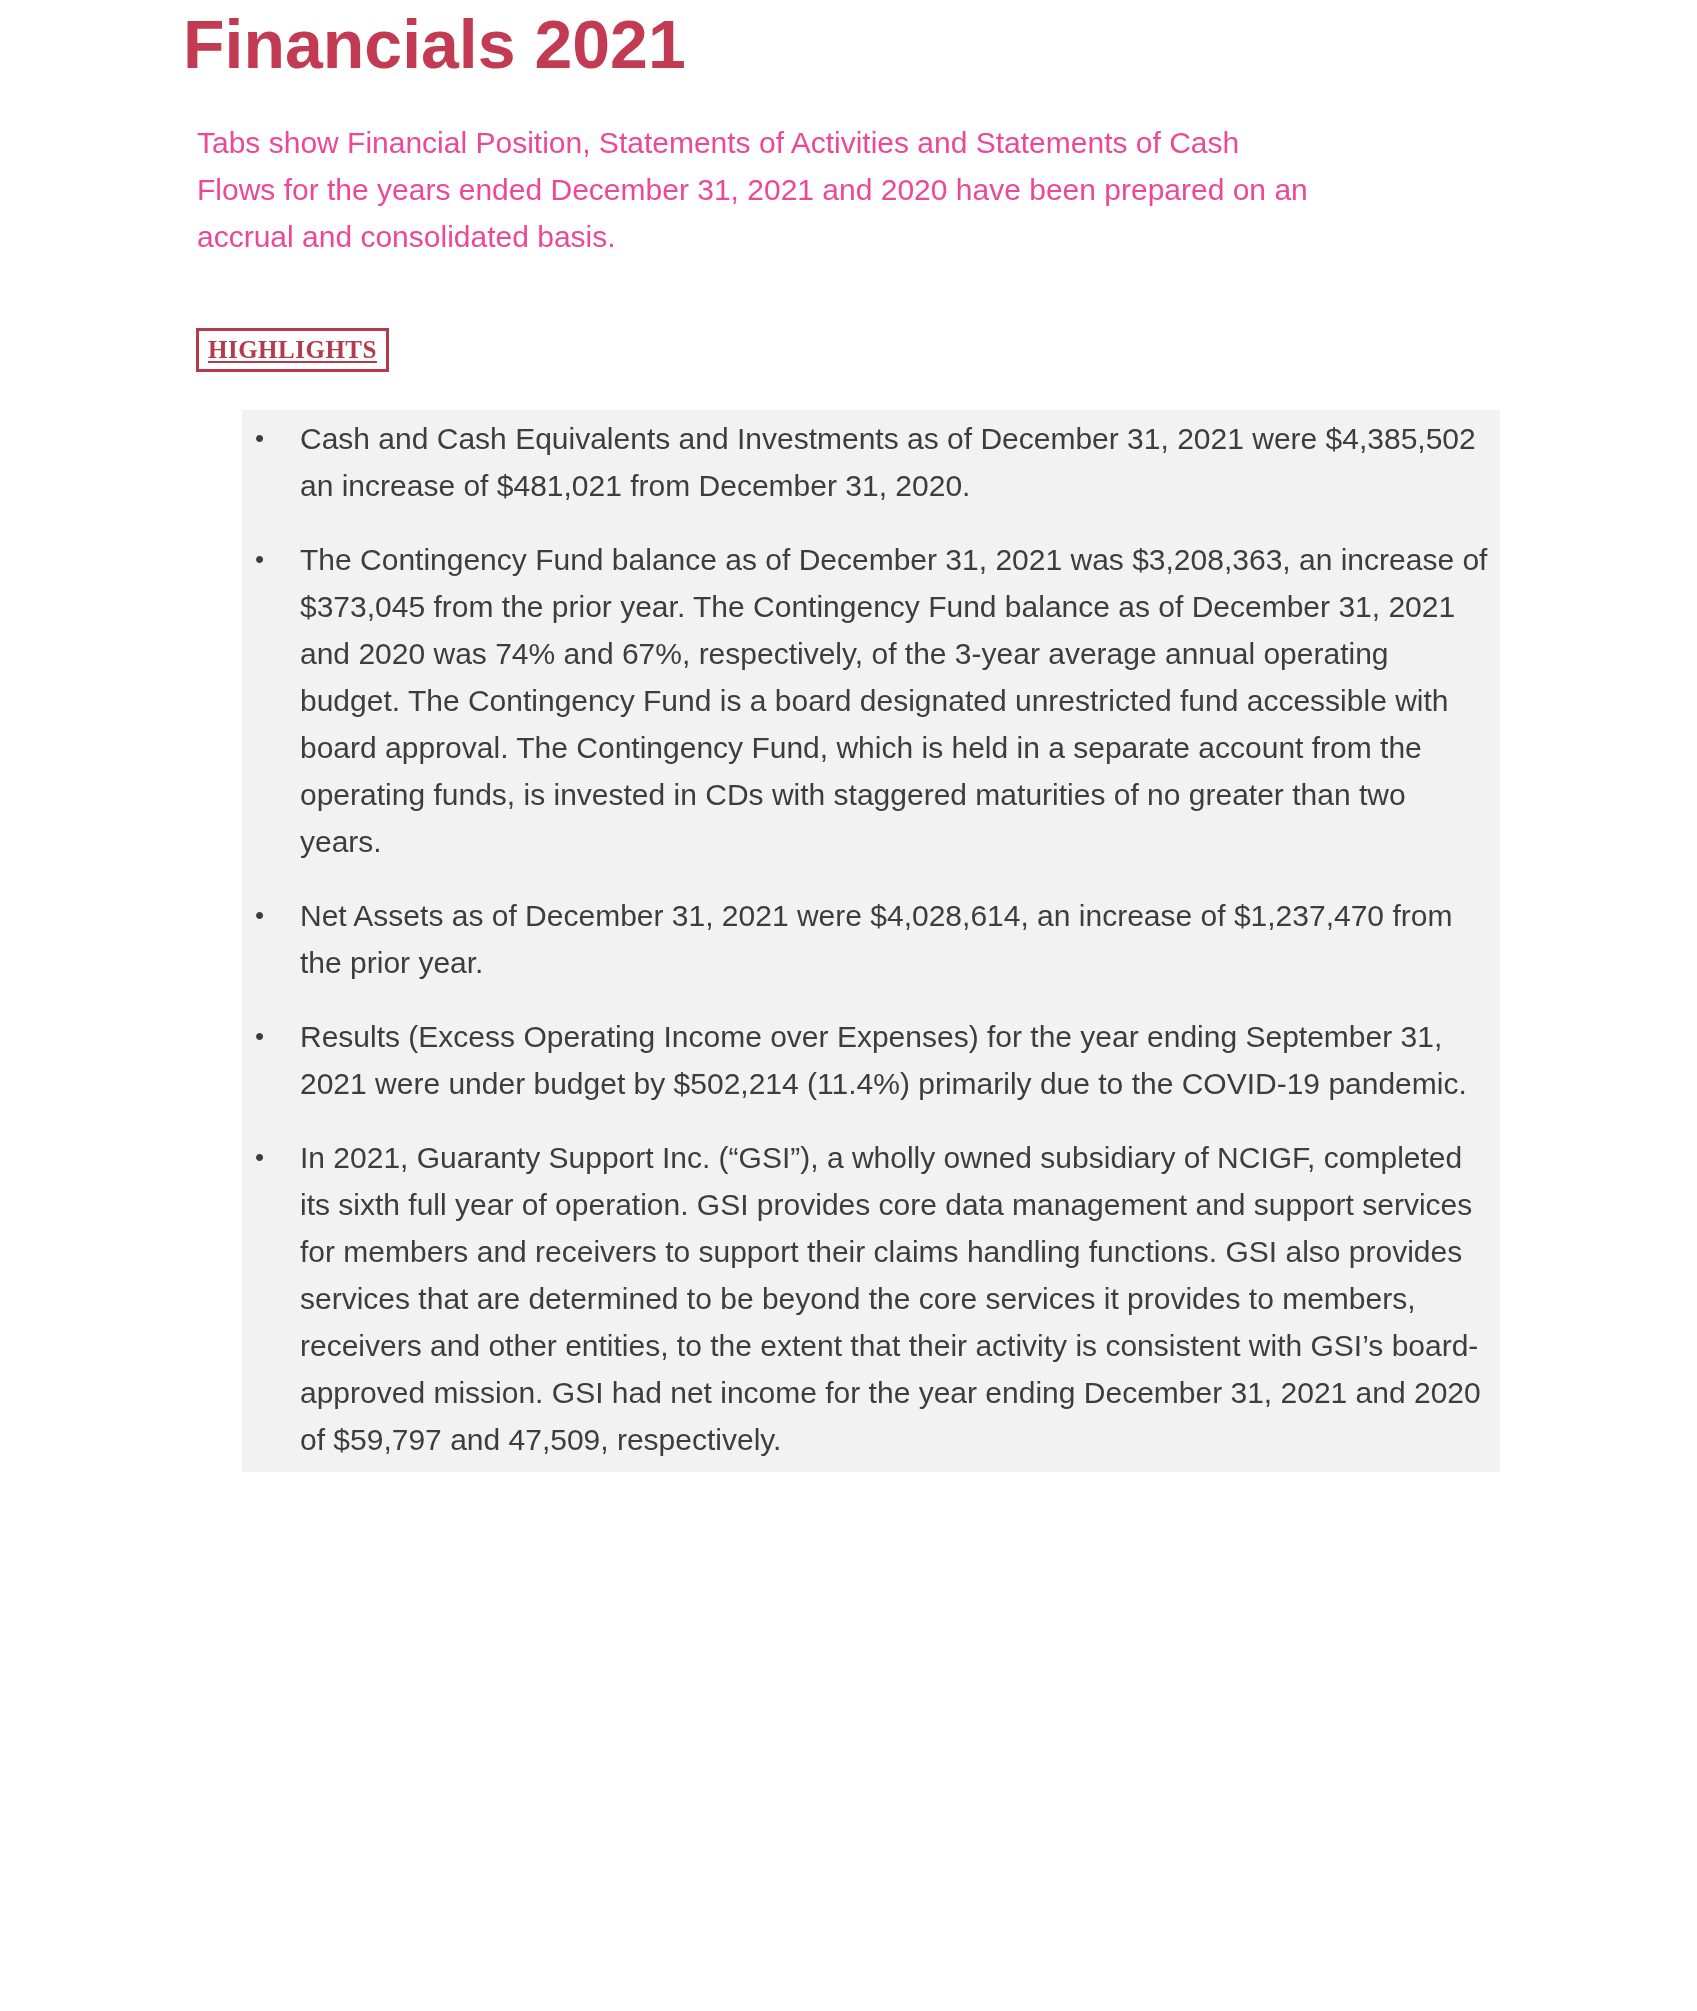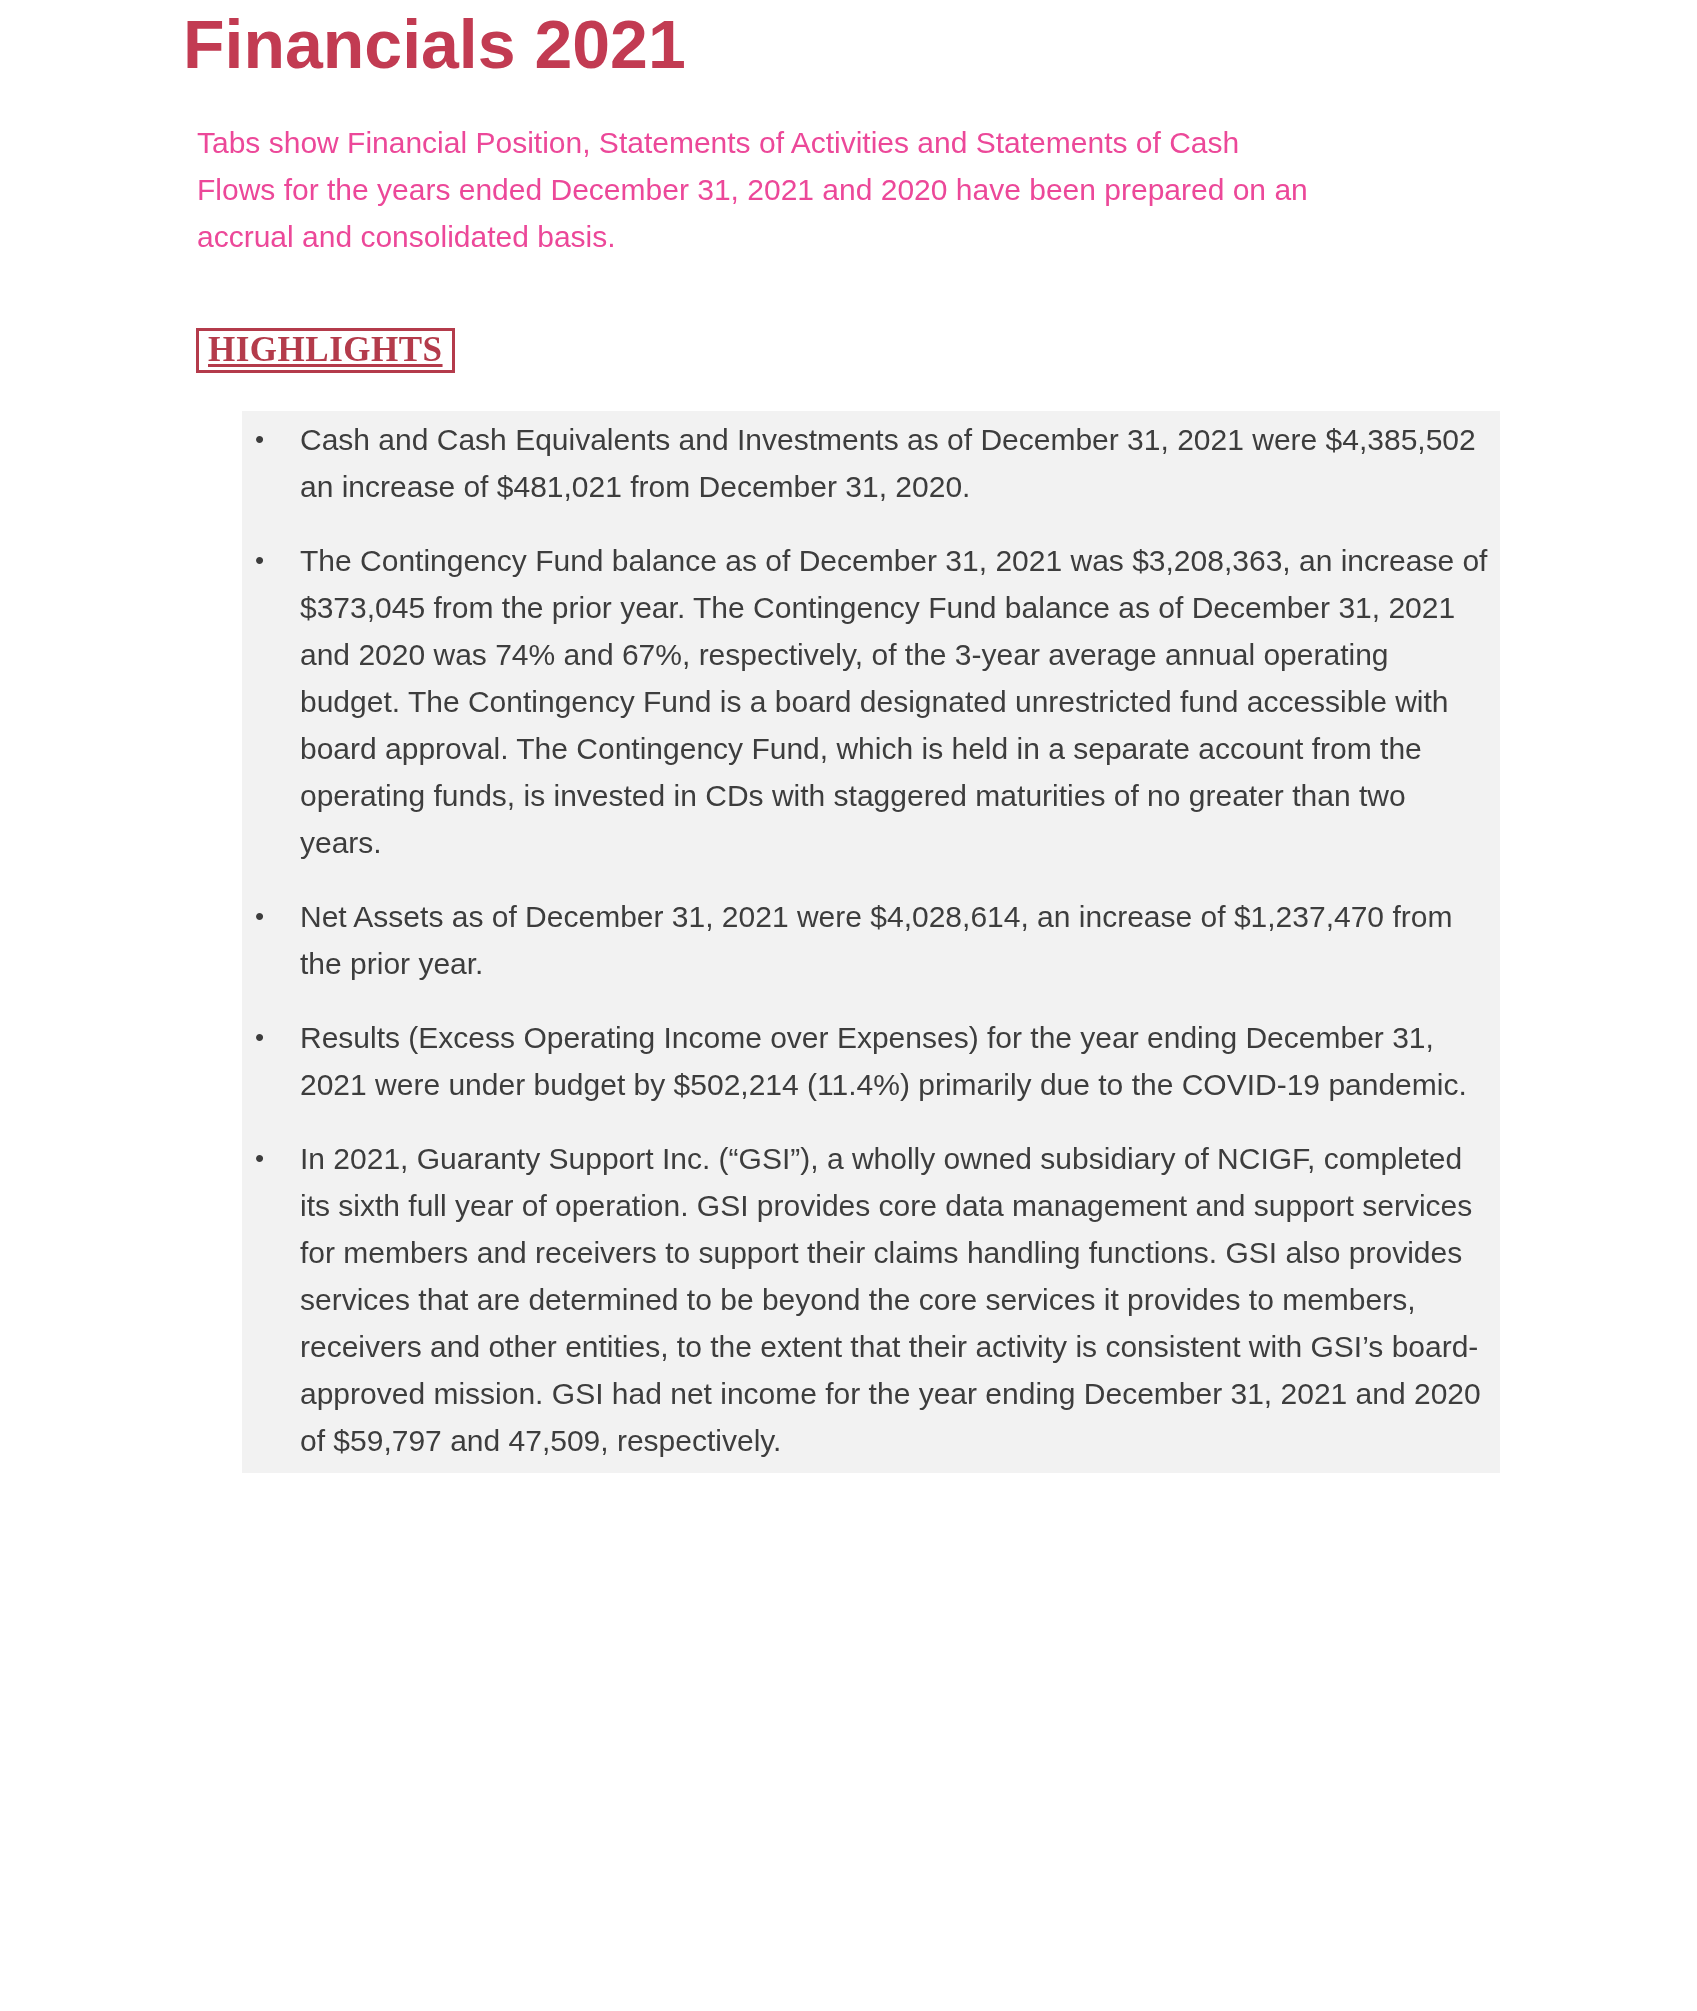--- a/index.html
+++ b/index.html
@@ -38,21 +38,21 @@
   .highlights-badge {
     display: inline-block;
     margin: 68px 0 0 -1px;
     border: 3px solid #B43B4B;
     padding: 4px 9px 5px 9px;
     background: #ffffff;
   }
   .highlights-badge .hl-text {
     font-family: "Liberation Serif", serif;
     font-weight: bold;
-    font-size: 35px;
+    font-size: 25px;
     line-height: 29px;
     letter-spacing: 0.5px;
     color: #B43B4B;
     text-decoration: underline;
     text-underline-offset: 3px;
   }
   .bullet-panel {
     margin: 38px 0 0 45px;
     width: 1258px;
     box-sizing: border-box;
@@ -107,21 +107,21 @@
       <li>
         <span class="marker">•</span>
         <span class="li-text">The Contingency Fund balance as of December 31, 2021 was $3,208,363, an increase of $373,045 from the prior year. The Contingency Fund balance as of December 31, 2021 and 2020 was 74% and 67%, respectively, of the 3-year average annual operating budget. The Contingency Fund is a board designated unrestricted fund accessible with board approval. The Contingency Fund, which is held in a separate account from the operating funds, is invested in CDs with staggered maturities of no greater than two years.</span>
       </li>
       <li>
         <span class="marker">•</span>
         <span class="li-text">Net Assets as of December 31, 2021 were $4,028,614, an increase of $1,237,470 from the prior year.</span>
       </li>
       <li>
         <span class="marker">•</span>
-        <span class="li-text">Results (Excess Operating Income over Expenses) for the year ending December 31, 2021 were under budget by $502,214 (11.4%) primarily due to the COVID-19 pandemic.</span>
+        <span class="li-text">Results (Excess Operating Income over Expenses) for the year ending September 31, 2021 were under budget by $502,214 (11.4%) primarily due to the COVID-19 pandemic.</span>
       </li>
       <li>
         <span class="marker">•</span>
         <span class="li-text">In 2021, Guaranty Support Inc. (“GSI”), a wholly owned subsidiary of NCIGF, completed its sixth full year of operation. GSI provides core data management and support services for members and receivers to support their claims handling functions. GSI also provides services that are determined to be beyond the core services it provides to members, receivers and other entities, to the extent that their activity is consistent with GSI’s board-approved mission. GSI had net income for the year ending December 31, 2021 and 2020 of $59,797 and 47,509, respectively.</span>
       </li>
     </ul>
   </div>
 
 </div>
 

